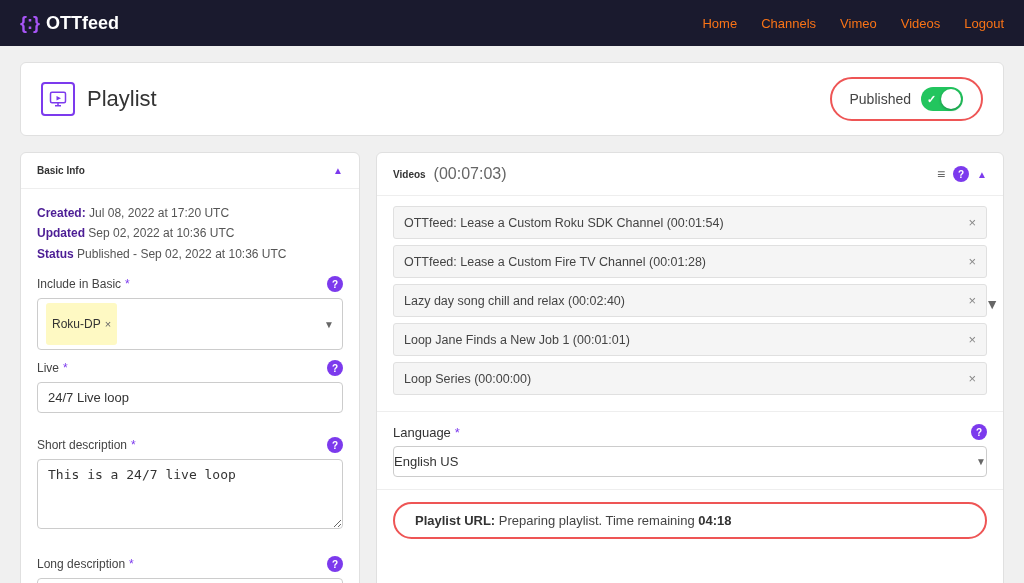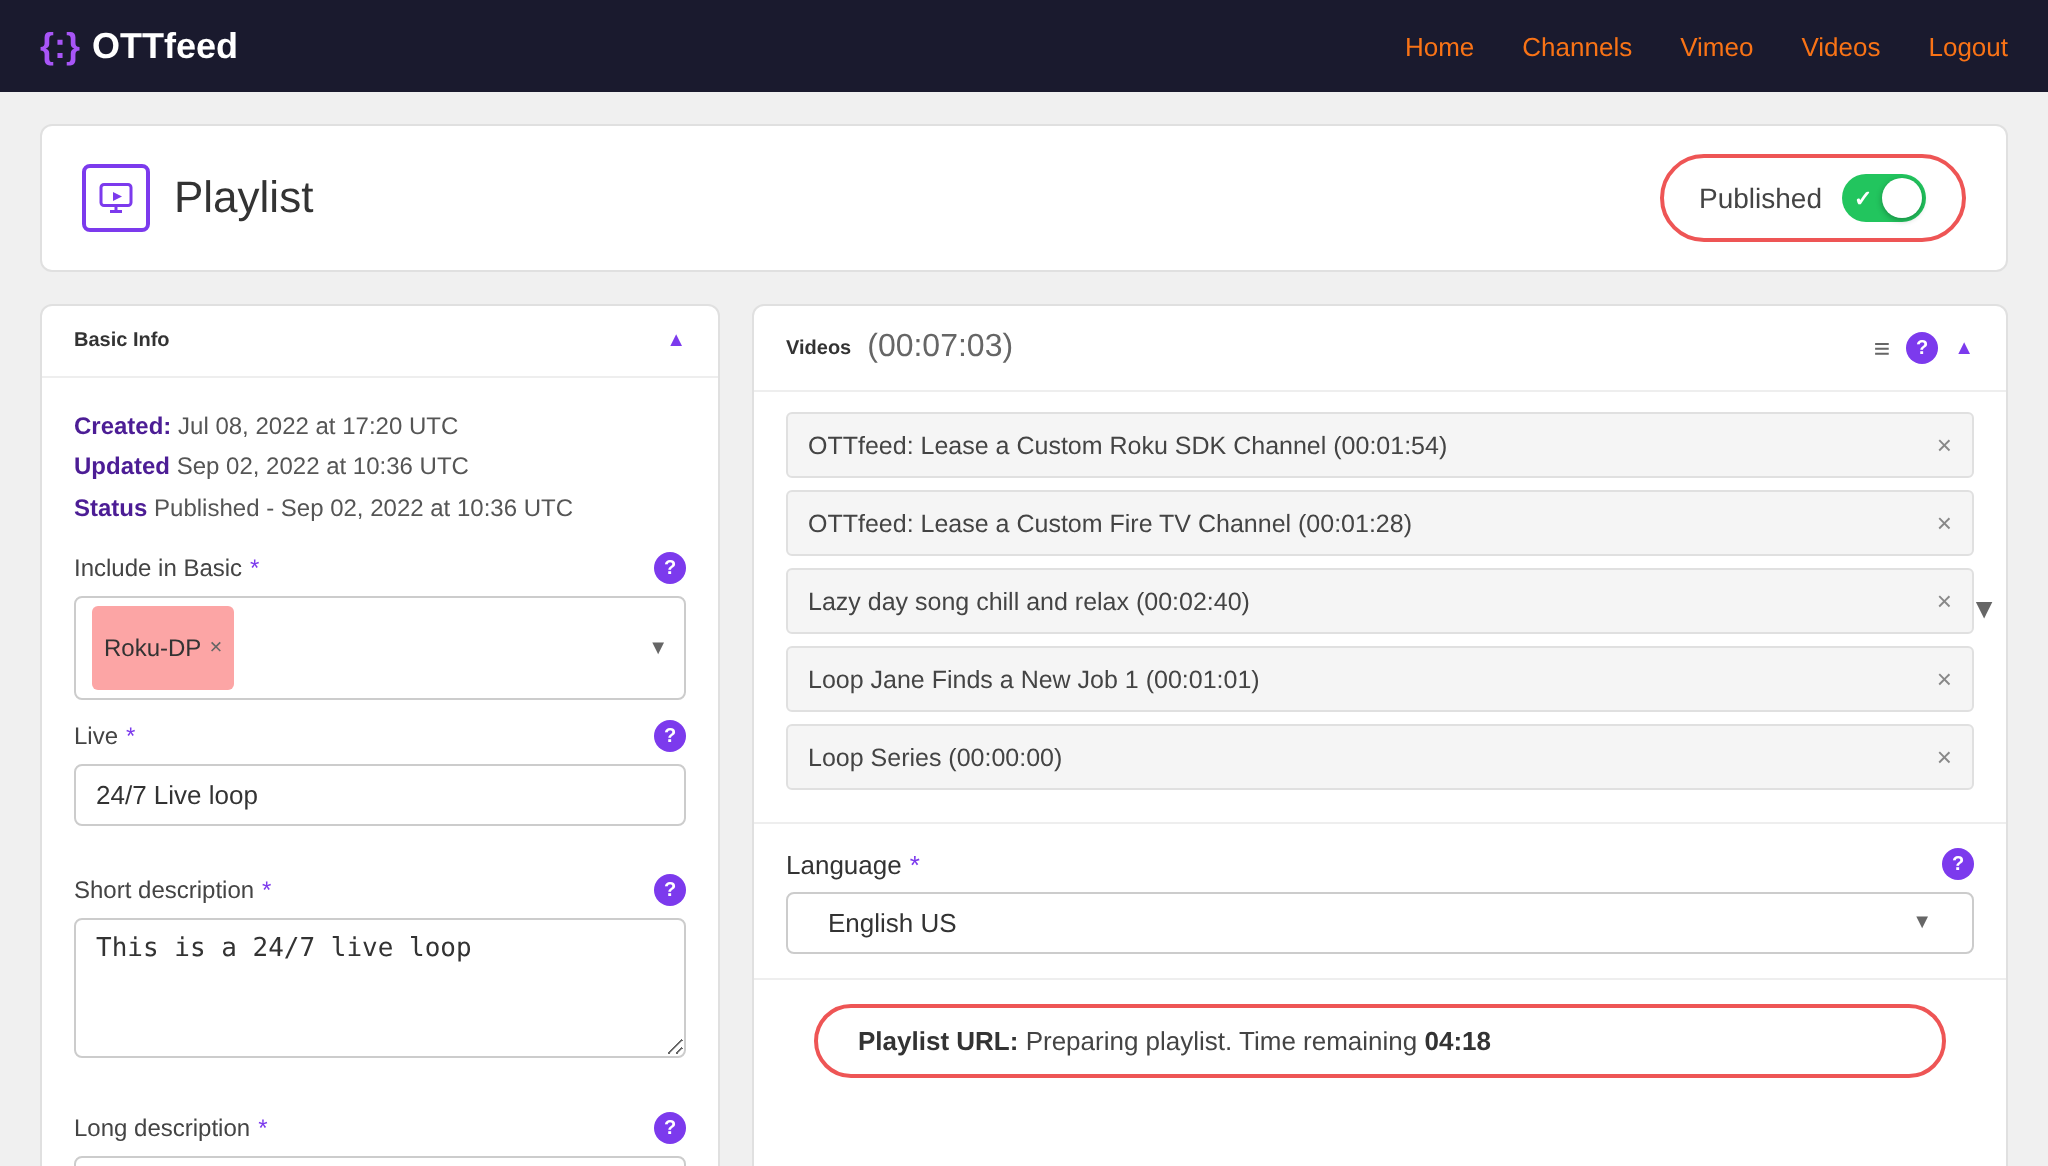--- a/index.html
+++ b/index.html
@@ -181,21 +181,21 @@
     .tag-input-wrapper {
       border: 1px solid #ccc;
       border-radius: 4px;
       padding: 4px 8px;
       display: flex;
       align-items: center;
       justify-content: space-between;
       min-height: 34px;
     }
     .tag {
-      background: #fca5a5;
+      background: #fef9c3;
       border-radius: 3px;
       padding: 14px 6px;
       font-size: 12px;
       display: flex;
       align-items: center;
       gap: 4px;
     }
     .tag-remove {
       cursor: pointer;
       color: #666;
@@ -291,31 +291,31 @@
     }
     .language-label-row {
       display: flex;
       align-items: center;
       gap: 4px;
       margin-bottom: 6px;
     }
     .select-wrapper {
       border: 1px solid #ccc;
       border-radius: 4px;
-      padding: 7px 20px;
+      padding: 7px 0;
       display: flex;
       align-items: center;
       justify-content: space-between;
       font-size: 13px;
       cursor: pointer;
     }
 
     
     .playlist-url-section {
-      padding: 12px 30px;
+      padding: 12px 16px;
       border-top: 1px solid #eee;
     }
     .playlist-url-box {
       border: 2px solid #e55;
       border-radius: 50px;
       padding: 9px 20px;
       font-size: 13px;
       color: #444;
     }
     .playlist-url-box strong { color: #333; }

